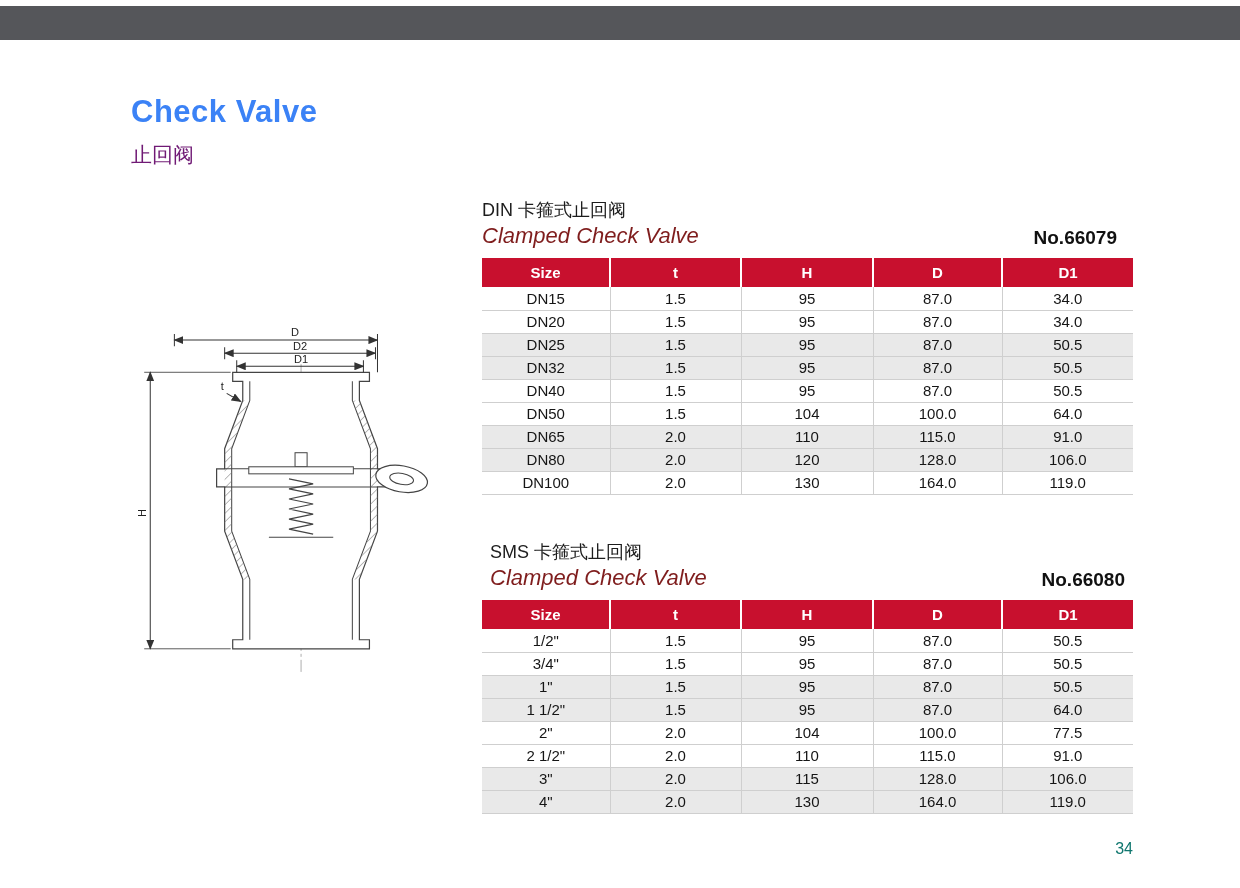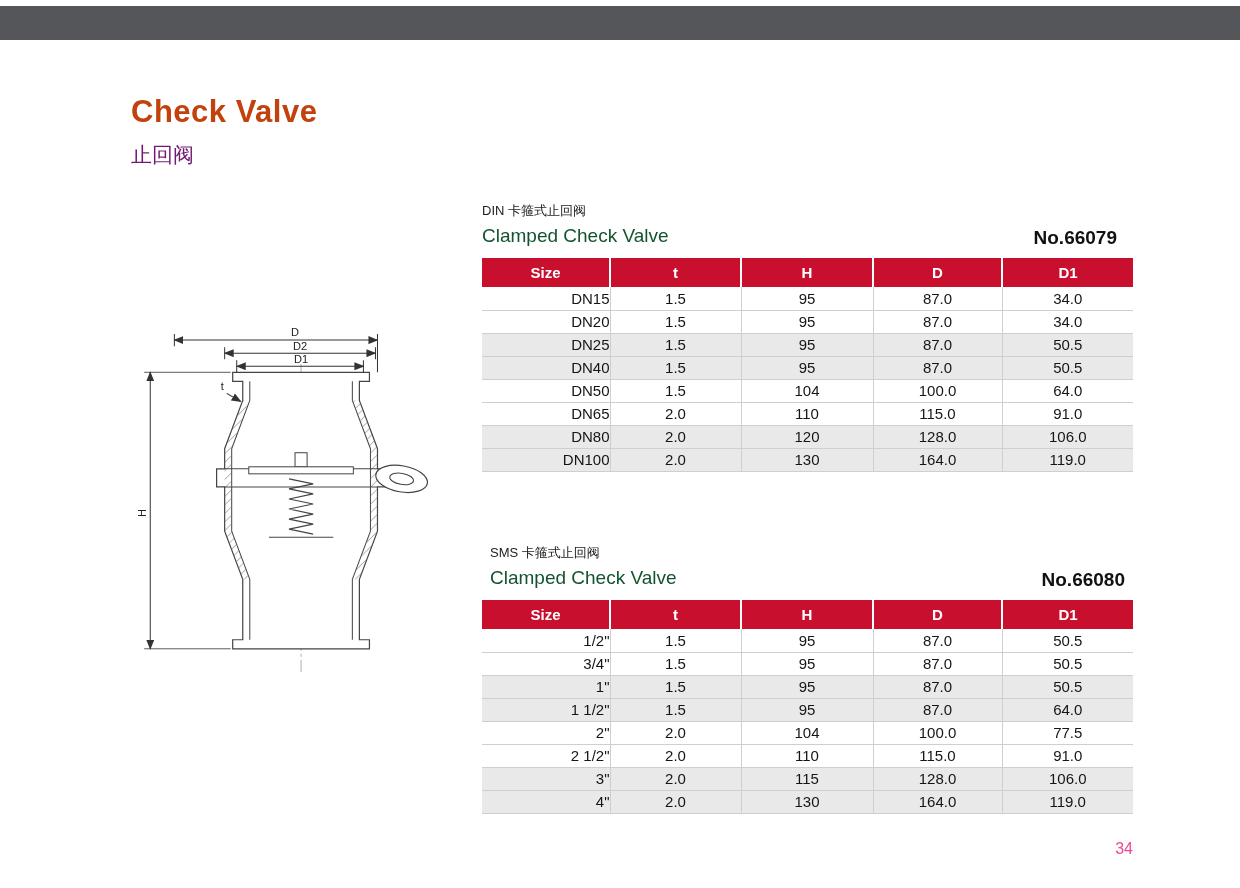--- a/index.html
+++ b/index.html
@@ -1,42 +1,42 @@
 <!DOCTYPE html>
 <html style="--accent: #c8102e; --topbar: #55565a; --rowalt: #e9e9e9;"><head>
 <meta charset="utf-8">
 <style>
   * { margin:0; padding:0; box-sizing:border-box; }
   html,body { width:1240px; height:888px; background:#ffffff; }
   body { font-family:"Liberation Sans","DejaVu Sans",sans-serif; color:#1a1a1a; position:relative; overflow:hidden; }
 
   .topbar { position:absolute; left:0; top:6px; width:1240px; height:34px; background:var(--topbar,#55565a); }
 
-  .title { position:absolute; left:131px; top:94px; font-size:31px; font-weight:bold; letter-spacing:.5px; color:#c2410c; }
+  .title { position:absolute; left:131px; top:94px; font-size:31px; font-weight:bold; letter-spacing:.5px; color:#3b82f6; }
   .subtitle { position:absolute; left:131px; top:141px; font-size:21px; color:#701a75; }
 
   .drawing { position:absolute; left:136px; top:320px; width:304px; height:368px; }
 
   .sec-head { position:absolute; left:482px; width:651px; height:54px; }
-  .sec-head .cn { font-size:13px; line-height:25px; color:#1c1c1c; }
-  .sec-head .en { font-size:19px; line-height:25px; color:#14532d; }
+  .sec-head .cn { font-size:18px; line-height:25px; color:#1c1c1c; }
+  .sec-head .en { font-size:22px; line-height:25px; color:#7f1d1d;font-style:italic; }
   .sec-head .model { position:absolute; right:16px; bottom:3px; font-size:19px; font-weight:bold; color:#111; }
   .s1 { top:198px; } .s2 { top:540px;margin-left:8px; }
 
   table.tbl { position:absolute; left:482px; width:651px; border-collapse:collapse; table-layout:fixed; font-size:15px; }
   .t1 { top:258px; } .t2 { top:600px; }
   .tbl th { background:var(--accent,#c8102e); color:#fff; font-weight:bold; height:29px; font-size:15px; border-left:2px solid #fff; text-align:center; }
   .tbl th:first-child { border-left:none;margin-top:24px; }
   .tbl td { height:23px; text-align:center; background:#fff; color:#151515; border:1px solid #cfcfcf; border-top:none; }
-  .tbl td:first-child { border-left:none;text-align:right; }
+  .tbl td:first-child { border-left:none; }
   .tbl td:last-child { border-right:none; }
   .tbl tbody tr:nth-child(4n+3) td,
   .tbl tbody tr:nth-child(4n) td { background:var(--rowalt,#e9e9e9); }
 
-  .pageno { position:absolute; left:482px; top:840px; width:651px; text-align:right; font-size:16px; color:#ec4899; }
+  .pageno { position:absolute; left:482px; top:840px; width:651px; text-align:right; font-size:16px; color:#0f766e; }
 
   svg text.dim { font-family:"Liberation Sans","DejaVu Sans",sans-serif; font-size:11px; fill:#222; }
 </style>
 </head>
 <body>
 
 <div class="topbar"></div>
 
 <h1 class="title">Check Valve</h1>
 <div class="subtitle">止回阀</div>
@@ -138,20 +138,27 @@
         <td>34.0</td>
       </tr>
       <tr>
         <td>DN25</td>
         <td>1.5</td>
         <td>95</td>
         <td>87.0</td>
         <td>50.5</td>
       </tr>
       <tr>
+        <td>DN32</td>
+        <td>1.5</td>
+        <td>95</td>
+        <td>87.0</td>
+        <td>50.5</td>
+      </tr>
+      <tr>
         <td>DN40</td>
         <td>1.5</td>
         <td>95</td>
         <td>87.0</td>
         <td>50.5</td>
       </tr>
       <tr>
         <td>DN50</td>
         <td>1.5</td>
         <td>104</td>

